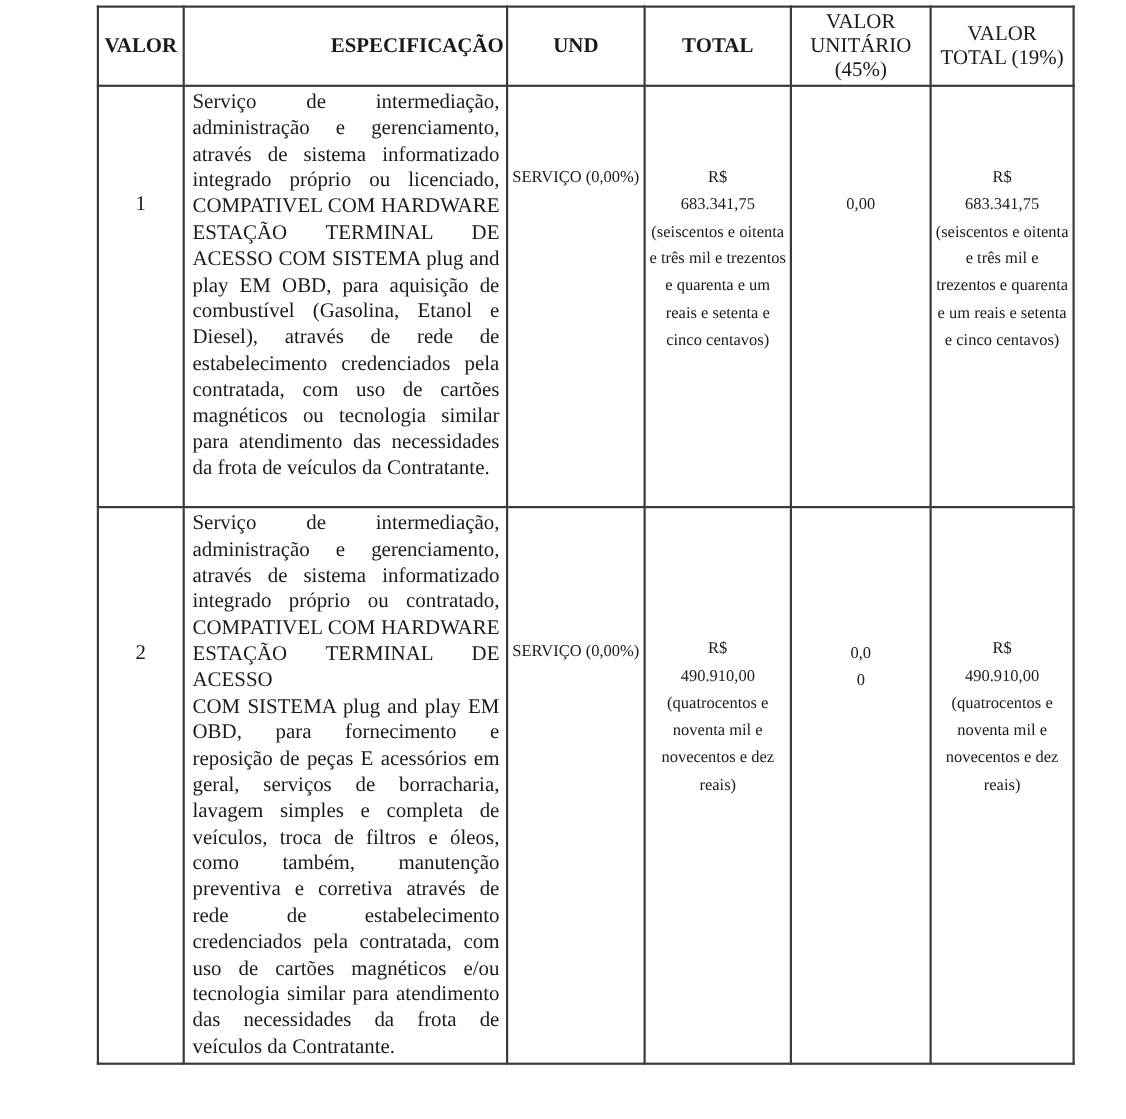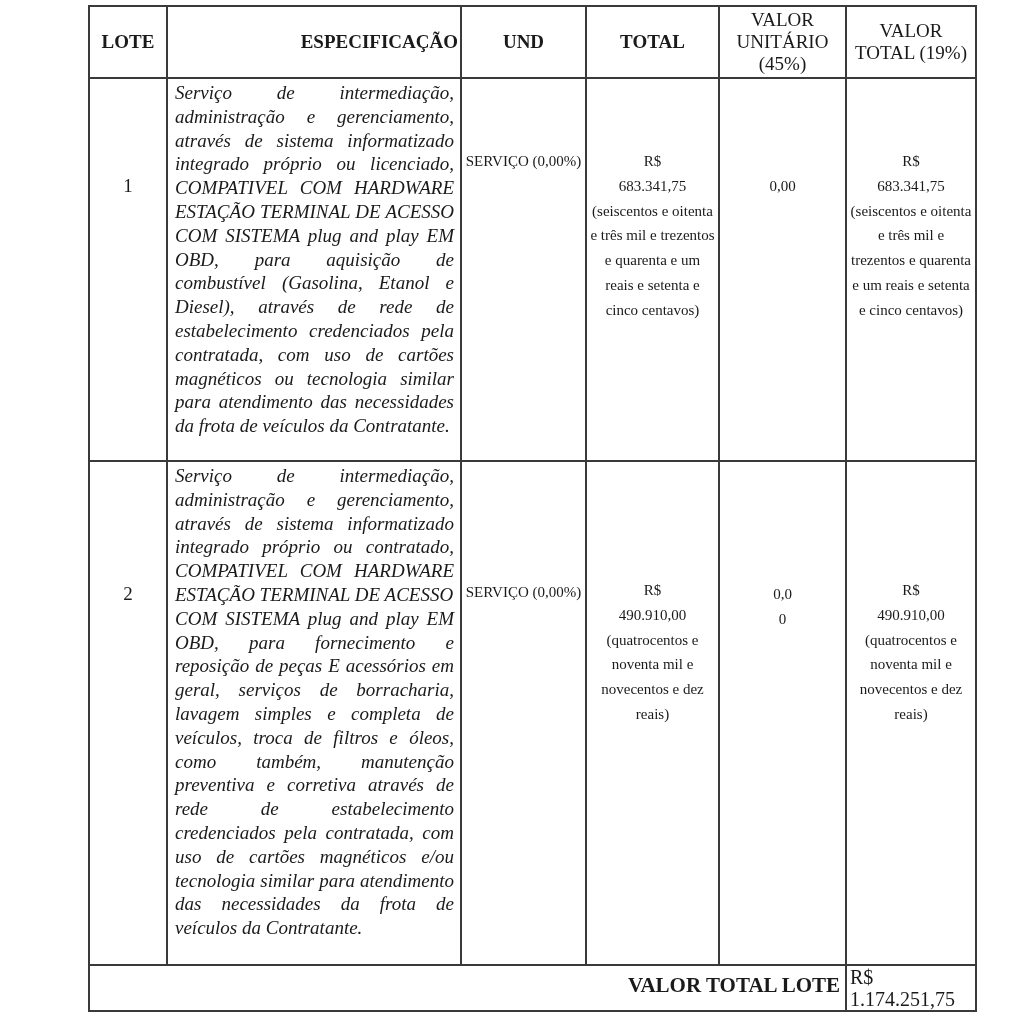--- a/index.html
+++ b/index.html
@@ -51,21 +51,20 @@
   .c-item {
     text-align: center;
     font-size: 19px;
     line-height: 24px;
   }
   .c-spec {
     text-align: justify;
     font-size: 19px;
     line-height: 23.8px;
     padding: 2px 6px 2px 7px;
-    font-style: italic;
   }
   .c-spec p { margin: 0; }
   .c-num {
     text-align: center;
     font-size: 15px;
     line-height: 24.8px;
     padding-left: 2px;
     padding-right: 2px;
   }
   .blk { display: block; }
@@ -101,21 +100,21 @@
       <col style="width:78px">
       <col style="width:294px">
       <col style="width:125px">
       <col style="width:133px">
       <col style="width:127px">
       <col style="width:130px">
     </colgroup>
 
     <tbody>
         <tr class="hdr">
-      <th class="h hb">LOTE</th>
+      <th class="h hb">VALOR</th>
       <th class="h hb h-left">ESPECIFICAÇÃO</th>
       <th class="h hb">UND</th>
       <th class="h hb">TOTAL</th>
       <th class="h">VALOR UNITÁRIO (45%)</th>
       <th class="h">VALOR TOTAL (19%)</th>
     </tr>
 
     <tr class="row1">
       <td class="c-item pt-i1">1</td>
       <td class="c-spec">
@@ -153,22 +152,15 @@
         <span class="blk">0,0</span>
         <span class="blk">0</span>
       </td>
       <td class="c-num pt-n2">
         <span class="blk">R$</span>
         <span class="blk">490.910,00</span>
         <span>(quatrocentos e noventa mil e novecentos e dez reais)</span>
       </td>
     </tr>
 
-    <tr class="ftr">
-      <td colspan="5" class="f-label">VALOR TOTAL LOTE</td>
-      <td class="f-value">
-        <span class="blk">R$</span>
-        <span class="blk">1.174.251,75</span>
-      </td>
-    </tr>
   </tbody>
     </table>
 </div>
 
 </body></html>

